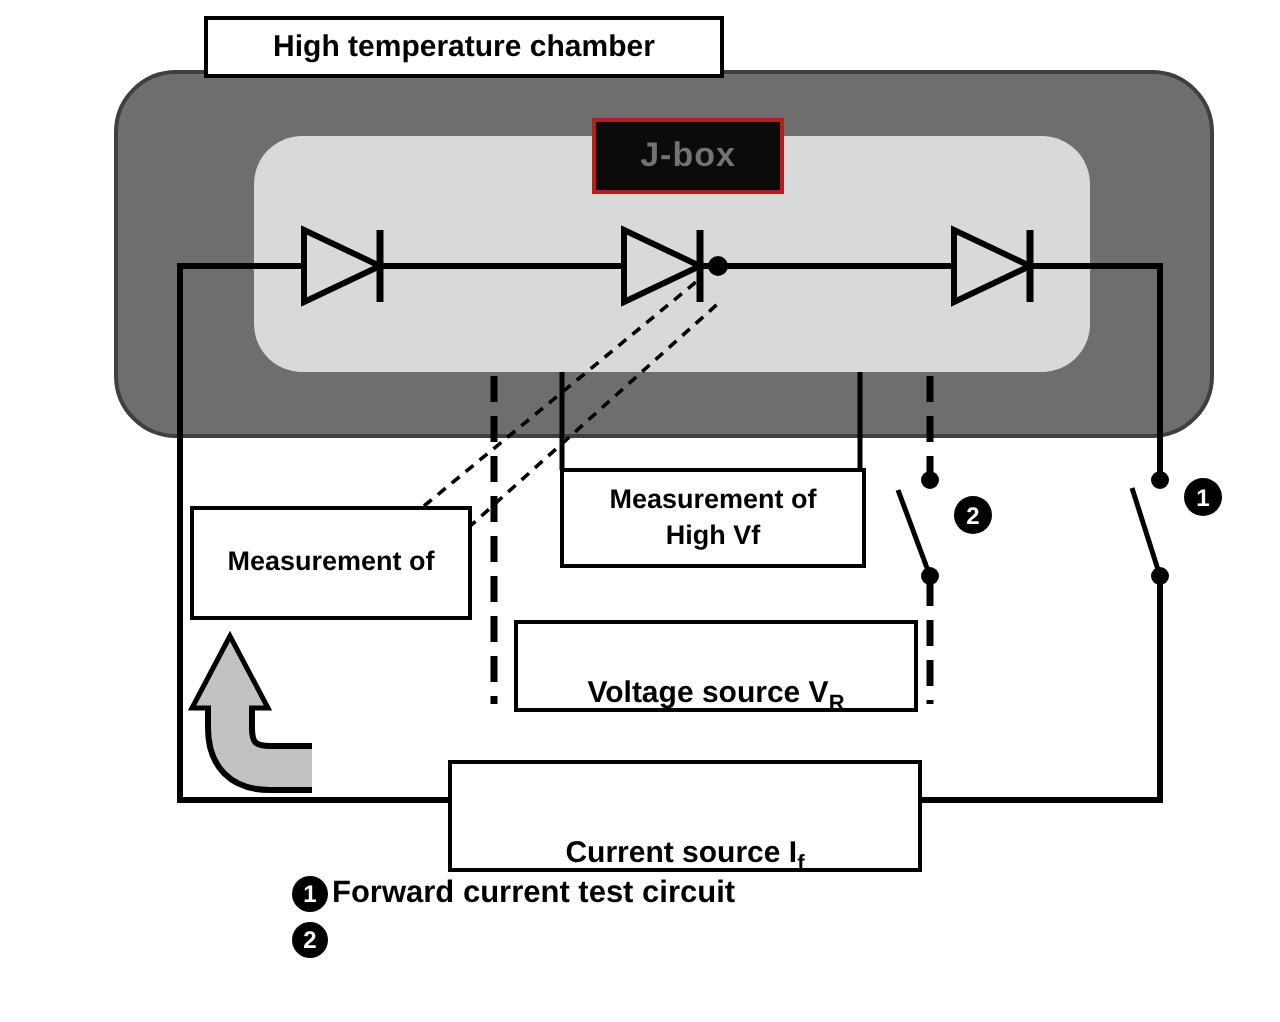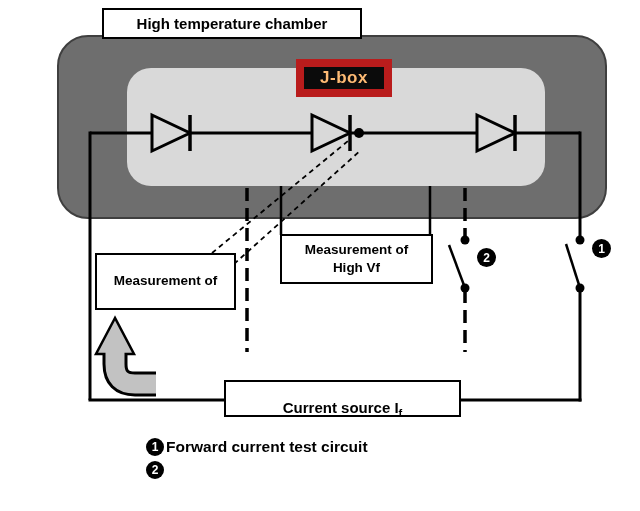--- a/index.html
+++ b/index.html
@@ -3,26 +3,26 @@
 <meta charset="utf-8">
 <style>
   * { margin:0; padding:0; box-sizing:border-box; }
   html,body { background:#ffffff; font-family:"Liberation Sans", sans-serif; }
   .canvas { position:relative; width:640px; height:511px; background:#fff; overflow:hidden; }
   svg.layer { position:absolute; left:0; top:0; z-index:1; }
   .box { position:absolute; background:#fff; border:2px solid #000; display:flex; flex-direction:column;
          align-items:center; justify-content:center; font-weight:bold; color:#000; text-align:center; z-index:2; }
   .chamber-label { left:70px; top:8px; width:260px; height:31px; font-size:15px;margin-left:32px; }
   .jbox { position:absolute; left:296px; top:59px; width:96px; height:38px; display:flex; align-items:center;
-          justify-content:center; background:#0b0b0b; color:#fdba74; font-weight:bold; font-size:17px;
-          z-index:3; border:8px solid #b91c1c; letter-spacing:0.5px; }
+          justify-content:center; background:#0b0b0b; color:#737373; font-weight:bold; font-size:17px;
+          z-index:3; border:2px solid #b91c1c; letter-spacing:0.5px; }
   .vf-box { left:280px; top:234px; width:153px; height:50px; font-size:13.5px; line-height:1.35; }
   .temp-box { left:95px; top:253px; width:141px; height:57px; font-size:13.5px; line-height:1.4; }
   .voltage-box { left:257px; top:310px; width:202px; height:46px; font-size:15px; overflow:hidden; }
-  .current-box { left:224px; top:380px; width:237px; height:37px; font-size:15px; overflow:hidden; }
+  .current-box { left:224px; top:380px; width:237px; height:56px; font-size:15px; overflow:hidden; }
   .clip-text { position:absolute; left:0; right:0; bottom:-4px; text-align:center; white-space:nowrap; }
   sub { font-size:11px; }
   .badge { position:absolute; width:19px; height:19px; border-radius:50%; background:#000; color:#fff;
            font-size:12px; font-weight:bold; display:flex; align-items:center; justify-content:center; z-index:2; }
   .badge-forward { left:592px; top:239px; }
   .badge-reverse { left:477px; top:248px; }
   .legend { position:absolute; left:146px; top:438px; z-index:2; }
   .legend-row { display:flex; align-items:center; gap:2px; margin-bottom:5px; font-weight:bold; font-size:15.5px; color:#000; }
   .legend-badge { width:18px; height:18px; border-radius:50%; background:#000; color:#fff; font-size:12px;
                   font-weight:bold; display:flex; align-items:center; justify-content:center; flex:0 0 18px; }
@@ -97,20 +97,25 @@
 
   <div class="box vf-box">
     <div>Measurement of</div>
     <div>High Vf</div>
   </div>
 
   <div class="box temp-box">
     <div>Measurement of</div>
   </div>
 
+  <div class="box voltage-box">
+    <div class="clip-text">
+      <span>Voltage source V</span><sub>R</sub>
+    </div>
+  </div>
 
   <div class="box current-box">
     <div class="clip-text">
       <span>Current source I</span><sub>f</sub>
     </div>
   </div>
 
   <div class="badge badge-forward">
     <span>1</span>
   </div>

